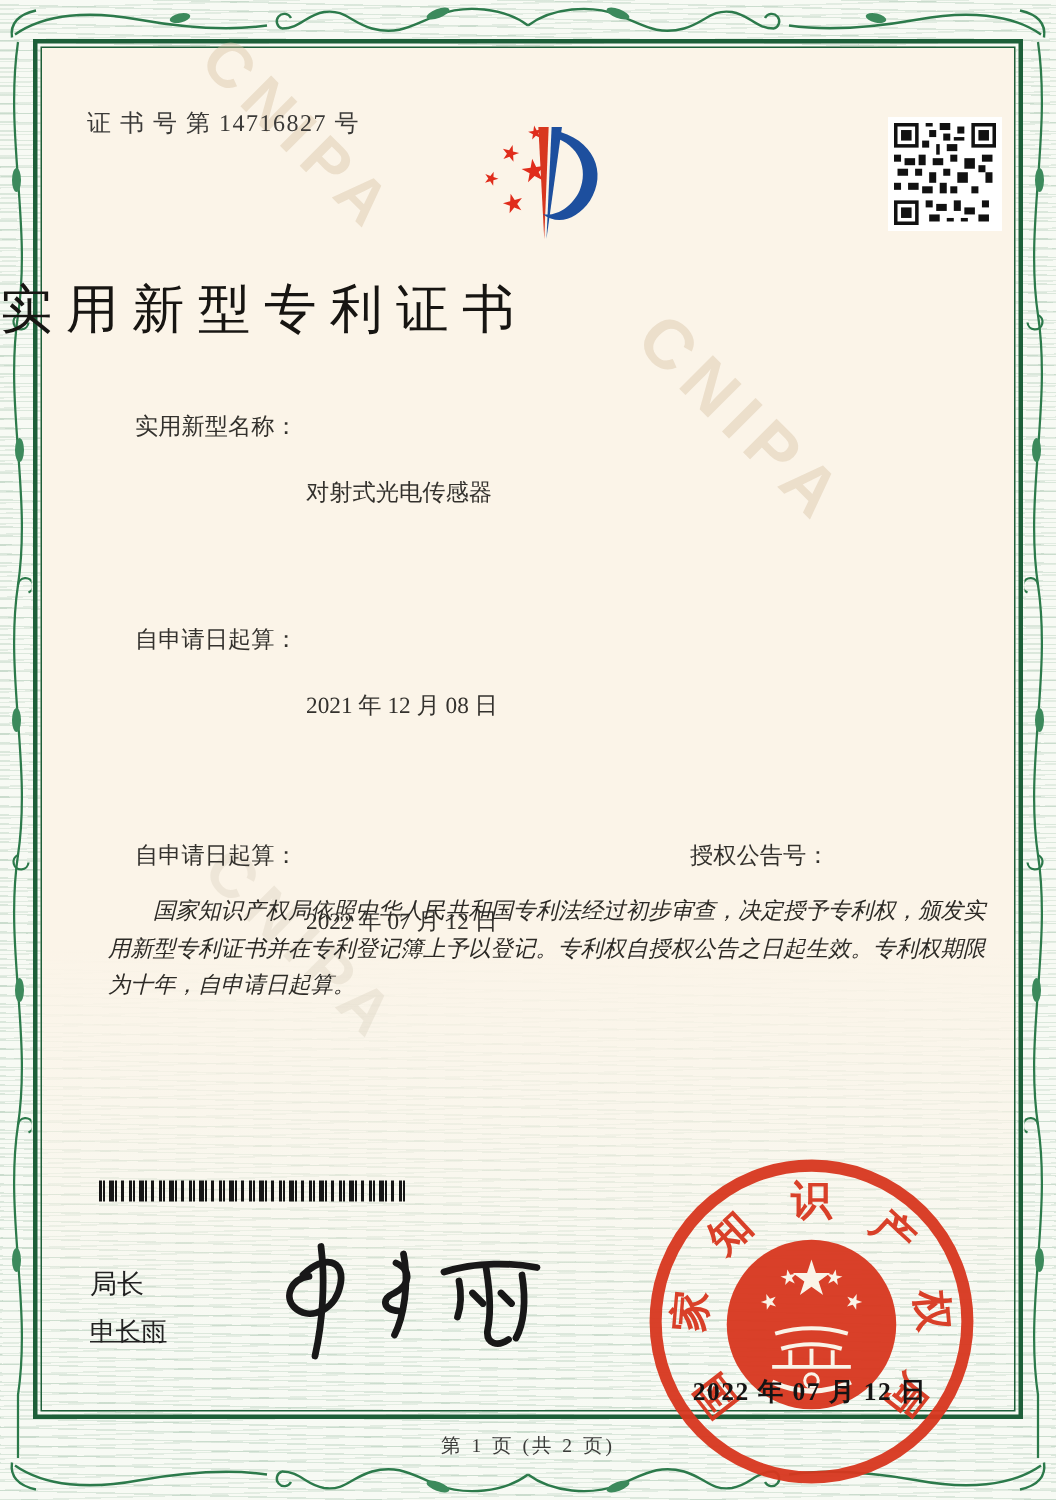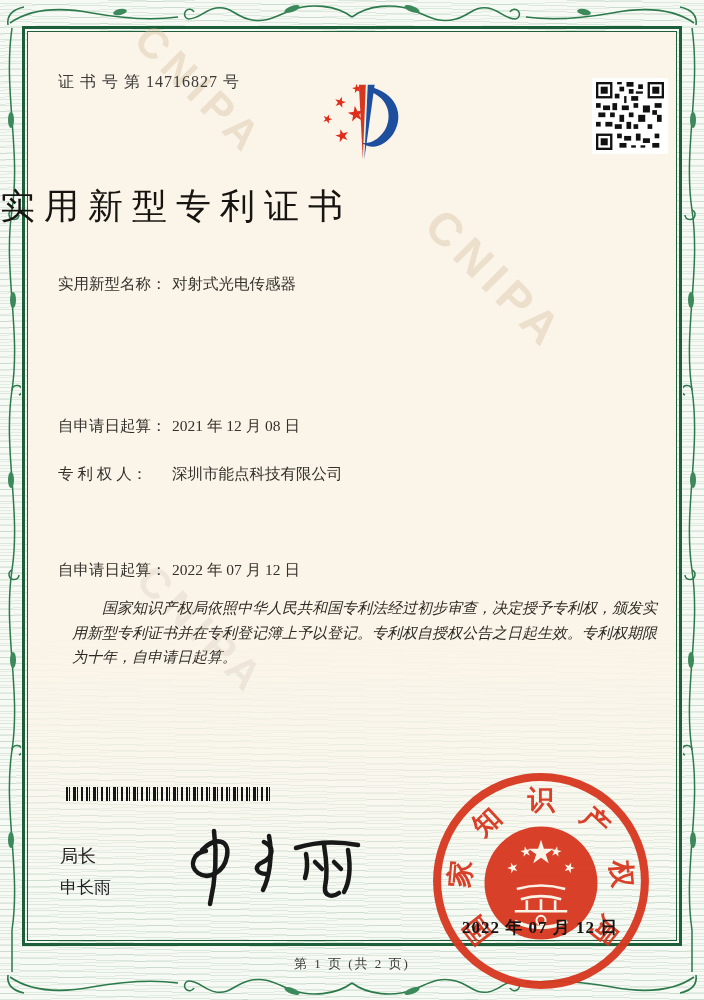--- a/index.html
+++ b/index.html
@@ -47,41 +47,41 @@
 
   .logo { position:absolute; left:294px; top:78px; }
   .qr { position:absolute; left:592px; top:78px; width:76px; height:76px; background:#fff; padding:4px; }
 
   .title {
     position:absolute; left:0; top:183px; width:100%; text-align:left;
     font-size:35px; font-weight:normal; letter-spacing:9px; color:#171512;
   }
 
   .field-row { position:absolute; left:58px; font-size:15.5px; display:flex; color:#33312d; }
-  .flabel { display:inline-block; width:114px; white-space:pre; flex:0 0 114px; }
-  .fvalue { display:inline-block; }
+  .flabel { display:inline-block; width:114px; white-space:pre; flex:0 0 114px;margin-left:32px; }
+  .fvalue { display:inline-block;margin-top:44px; }
   .addr-val { width:472px; line-height:22px; }
   .grant-pair2 { position:absolute; left:370px; top:0; display:flex; }
 
   .paras { position:absolute; left:72px; top:596px; width:592px; font-size:15px;
            line-height:24.5px; font-style:italic; color:#2c2a26; }
   .paras p { text-indent:2em; }
 
   .barcode {
     position:absolute; left:66px; top:787px; width:205px; height:14px;
     background-image:repeating-linear-gradient(90deg,
       #151515 0 2px, rgba(0,0,0,0) 2px 3px,
       #151515 3px 4px, rgba(0,0,0,0) 4px 7px,
       #151515 7px 10px, rgba(0,0,0,0) 10px 11px,
       #151515 11px 12px, rgba(0,0,0,0) 12px 15px,
       #151515 15px 17px, rgba(0,0,0,0) 17px 20px);
   }
 
   .sig-title { position:absolute; left:60px; top:844px; font-size:18px; font-family:"Liberation Sans","DejaVu Sans",sans-serif; color:#222; }
-  .sig-name  { position:absolute; left:60px; top:876px; font-size:17px; font-family:"Liberation Sans","DejaVu Sans",sans-serif; color:#222; }
+  .sig-name  { position:absolute; left:60px; top:876px; font-size:17px; font-family:"Liberation Sans","DejaVu Sans",sans-serif; color:#222;text-decoration:underline; }
   .sig-svg { position:absolute; left:172px; top:826px; }
 
   .seal { position:absolute; left:428px; top:768px; opacity:0.95; }
   .seal-date {
     position:absolute; left:440px; top:916px; width:200px; text-align:center;
     font-size:17px; font-weight:bold; letter-spacing:1px; color:#141414; z-index:5;
   }
 
   .footer { position:absolute; left:0; top:955px; width:100%; text-align:center;
             font-size:13px; color:#3a3a38; letter-spacing:2px; z-index:5; }
@@ -235,28 +235,25 @@
     <div class="title">实用新型专利证书</div>
 
     <div class="field-row" style="top:274px">
       <span class="flabel">实用新型名称：</span>
       <span class="fvalue">对射式光电传感器</span>
     </div>
     <div class="field-row" style="top:416px">
       <span class="flabel">自申请日起算：</span>
       <span class="fvalue">2021 年 12 月 08 日</span>
     </div>
-    <div class="field-row" style="top:464px">
-      <span class="flabel">专 利 权 人：</span>
-      <span class="fvalue">深圳市能点科技有限公司</span>
-    </div>
     <div class="field-row" style="top:560px; width:590px">
       <span class="flabel">自申请日起算：</span>
       <span class="fvalue">2022 年 07 月 12 日</span>
       <span class="grant-pair2">
+        <span class="flabel">授权公告号：</span>
       </span>
     </div>
 
     <div class="paras">
       <p>国家知识产权局依照中华人民共和国专利法经过初步审查，决定授予专利权，颁发实用新型专利证书并在专利登记簿上予以登记。专利权自授权公告之日起生效。专利权期限为十年，自申请日起算。</p>
     </div>
 
     <div class="barcode"></div>
 
     <div class="sig-title">局长</div>

